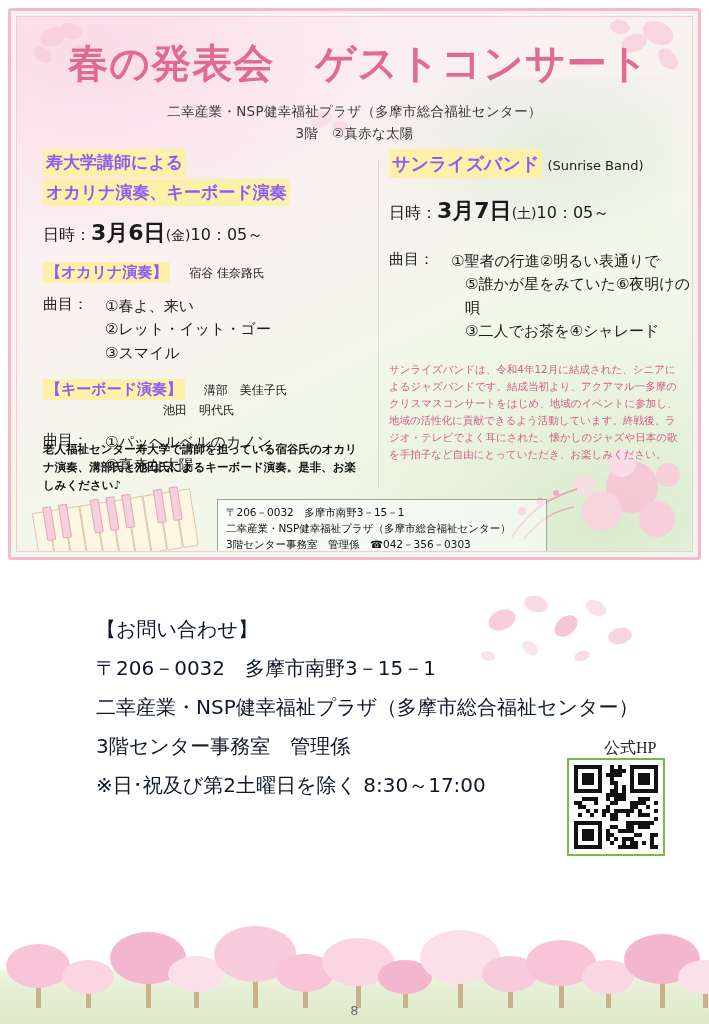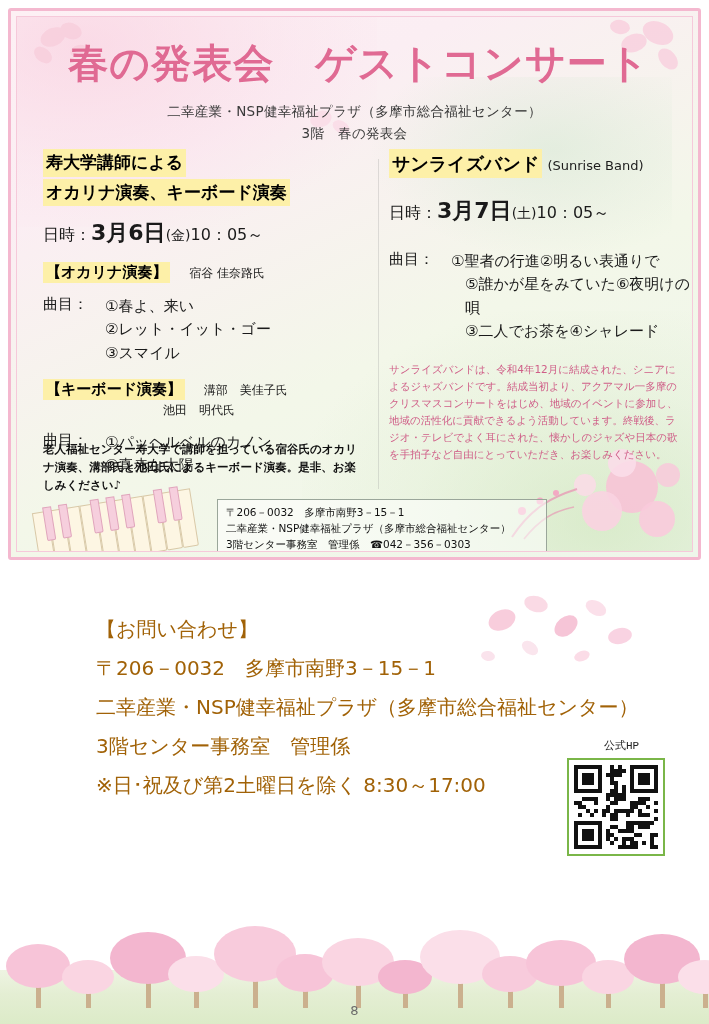--- a/index.html
+++ b/index.html
@@ -113,21 +113,21 @@
     width: 1px;
     height: 330px;
     background: rgba(150,150,150,0.28);
   }
 
   .hl {
     display: inline-block;
     background: #fdf0a8;
     padding: 1px 3px;
     font-weight: bold;
-    color: #000000;
+    color: #8b5cf6;
     font-family: "DejaVu Sans", "Liberation Sans", sans-serif;
   }
   .prog-title-1, .prog-title-2 {
     font-size: 17px;
     line-height: 1.5;
     margin-bottom: 2px;
   }
   .prog-title-2 { font-size: 18px; }
   .sub-en {
     font-size: 13px;
@@ -222,39 +222,39 @@
 
   
   .info {
     position: absolute;
     left: 96px;
     top: 610px;
     width: 560px;
   }
   .info-line {
     font-size: 20px;
-    color: #a16207;
+    color: #0f172a;
     line-height: 1.95;
     font-family: "DejaVu Sans", "Liberation Sans", sans-serif;
     white-space: nowrap;
   }
 
   .qr-wrap {
     position: absolute;
     left: 567px;
     top: 758px;
     width: 98px;
   }
   .qr-label {
     position: absolute;
     left: 604px;
     top: 738px;
-    font-size: 11px;
+    font-size: 16px;
     color: #222;
-    font-family: Liberation Mono, monospace;
+    font-family: Liberation Serif, serif;
   }
   .qr-box {
     width: 98px;
     height: 98px;
     border: 2px solid #7ab648;
     background: #fff;
     padding: 5px;
   }
   .qr-grid {
     width: 100%;
@@ -355,21 +355,21 @@
         <circle cx="40" cy="84" r="4" fill="#f3a9c3"></circle>
         <circle cx="58" cy="74" r="3.5" fill="#f3a9c3"></circle>
         <circle cx="74" cy="66" r="3" fill="#f3a9c3"></circle>
       </g>
     </svg>
 
     <div class="title-band">
       <div class="main-title">春の発表会　ゲストコンサート</div>
     </div>
     <div class="venue-line1">二幸産業・NSP健幸福祉プラザ（多摩市総合福祉センター）</div>
-    <div class="venue-line2">3階　春の発表会</div>
+    <div class="venue-line2">3階　②真赤な太陽</div>
 
     <div class="divider"></div>
 
     <div class="col col-left">
       <div class="prog-title-1">
         <span class="hl">寿大学講師による</span>
       </div>
       <div class="prog-title-1">
         <span class="hl">オカリナ演奏、キーボード演奏</span>
       </div>

